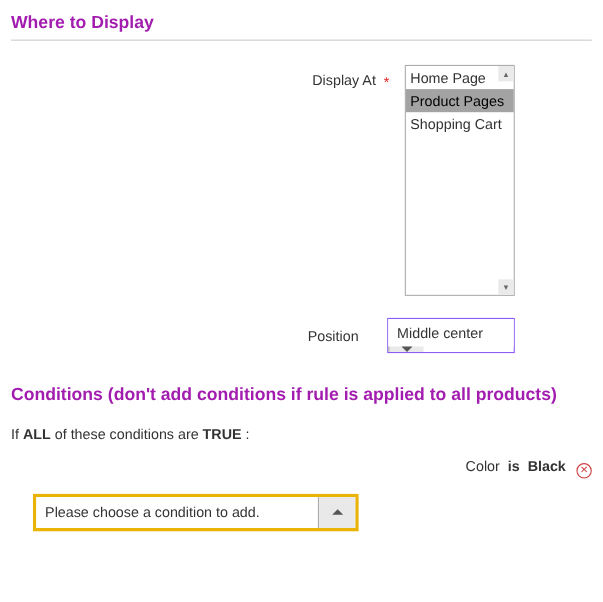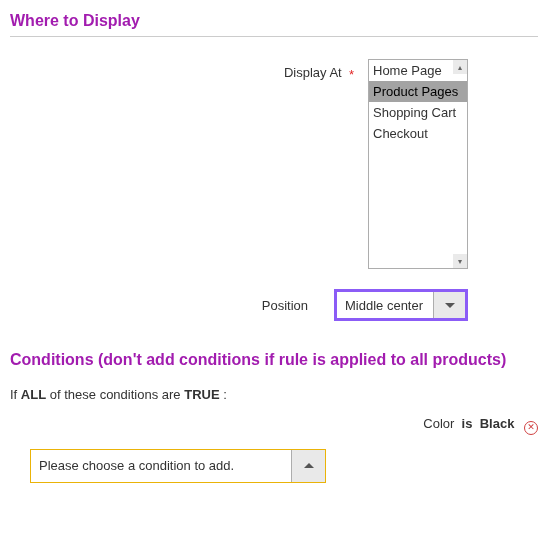--- a/index.html
+++ b/index.html
@@ -67,23 +67,24 @@
     padding: 3px 0 3px 4px;
     white-space: nowrap;
     cursor: default;
   }
   .listbox-item.selected {
     background: #a3a3a3;
     color: #000;
   }
   .select-wrap {
     display: flex;
-    border: 3px solid #8b5cf6;
+    border: 1px solid #8b5cf6;
     height: 32px;
-    width: 134px;
+    width: 116px;
+    flex-direction: column;
   }
   .select-body {
     flex: 1;
     display: flex;
     align-items: center;
     padding: 0 8px;
     background: #fff;
     font-size: 13px;
     color: #333;
   }
@@ -133,21 +134,21 @@
     margin-left: 6px;
     vertical-align: -2px;
     background: #fff;
     cursor: pointer;
   }
   .del-circle .x { color: #d04040; font-size: 9px; line-height: 1; }
   .cond-select-wrap {
     margin-left: 20px;
     display: flex;
     height: 34px;
-    border: 1px solid #eab308;
+    border: 3px solid #eab308;
     width: 296px;
   }
   .cond-select-body {
     flex: 1;
     display: flex;
     align-items: center;
     padding: 0 8px;
     background: #fff;
     font-size: 13px;
     color: #333;
@@ -171,21 +172,20 @@
   <div class="field-label">
     <span>Display At</span>
     &nbsp;<span class="req">*</span>
   </div>
   <div class="listbox">
     <div class="listbox-scroll-up">▴</div>
     <div id="listbox-items">
         <div class="listbox-item">Home Page</div>
         <div class="listbox-item selected">Product Pages</div>
         <div class="listbox-item">Shopping Cart</div>
-        <div class="listbox-item">Checkout</div>
       </div>
     <div class="listbox-scroll-down">▾</div>
   </div>
 </div>
 
 <div class="field-row" style="align-items:center;gap:12px;">
   <div class="field-label" style="padding-top:0;">Position</div>
   <div class="select-wrap">
     <div class="select-body">Middle center</div>
     <div class="select-btn">

